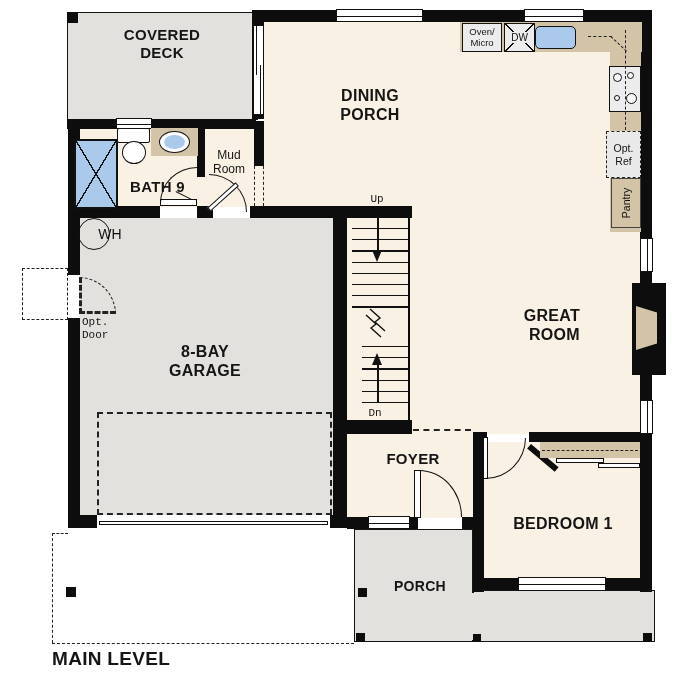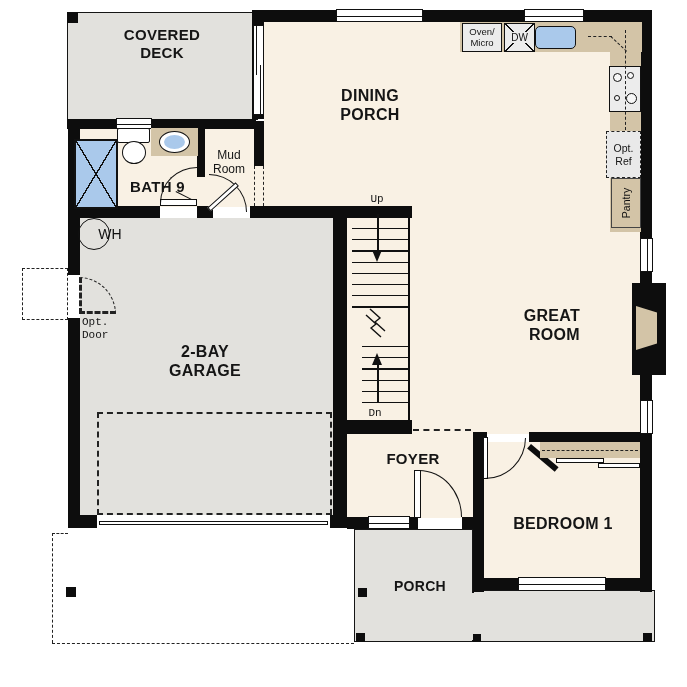--- a/index.html
+++ b/index.html
@@ -200,21 +200,22 @@
   <div class="post" style="left:473px;top:634px;width:8px;height:8px;"></div>
   <div class="post" style="left:643px;top:633px;width:9px;height:9px;"></div>
 
   <div class="lbl sz15" style="left:92px;top:26px;width:140px;">COVERED
 DECK</div>
   <div class="lbl sz15" style="left:110px;top:178px;width:95px;">BATH 9</div>
   <div class="sm s12" style="left:200px;top:148px;width:58px;">Mud
 Room</div>
   <div class="lbl sz16" style="left:315px;top:86px;width:110px;">DINING
 PORCH</div>
-  <div class="lbl sz16" style="left:145px;top:342px;width:120px;">2-BAY
+  <div class="lbl sz16" style="left:145px;top:342px;width:120px;">8-BAY
 GARAGE</div>
   <div class="lbl sz16" style="left:470px;top:306px;width:110px;text-align:right;">GREAT
 ROOM</div>
   <div class="lbl sz15" style="left:375px;top:450px;width:76px;">FOYER</div>
   <div class="lbl sz16" style="left:493px;top:514px;width:140px;">BEDROOM 1</div>
   <div class="lbl sz14" style="left:385px;top:578px;width:70px;">PORCH</div>
+  <div class="lbl sz19" style="left:52px;top:648px;width:180px;text-align:left;">MAIN LEVEL</div>
 
 </div>
 
 </body></html>

